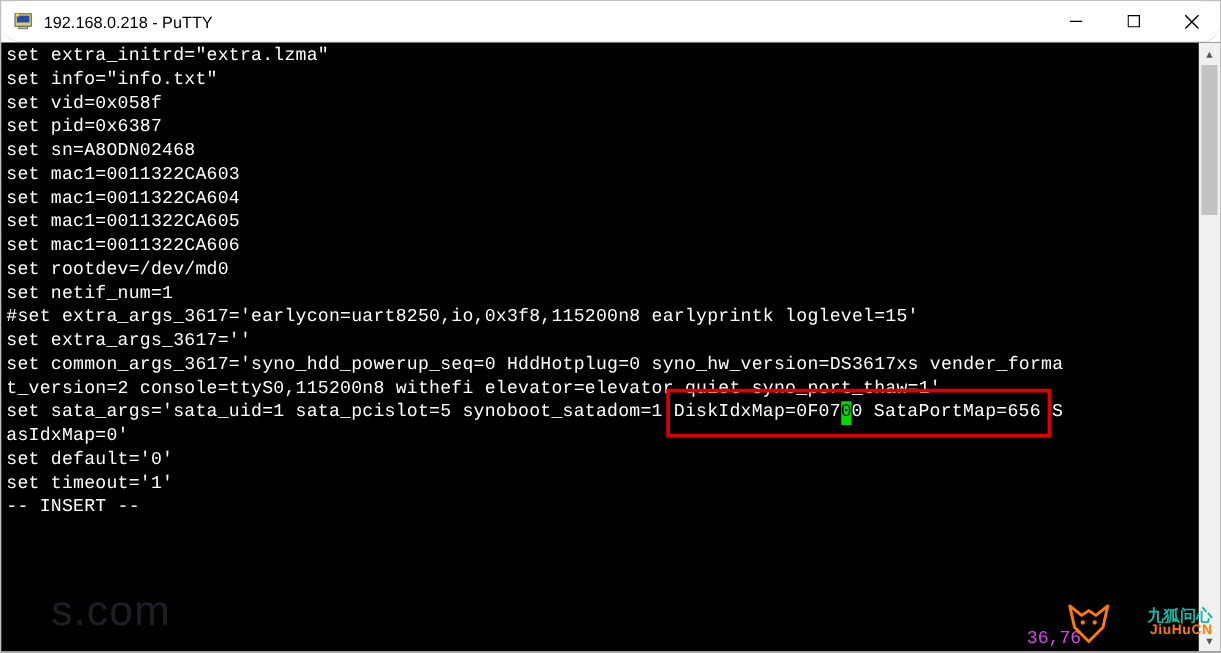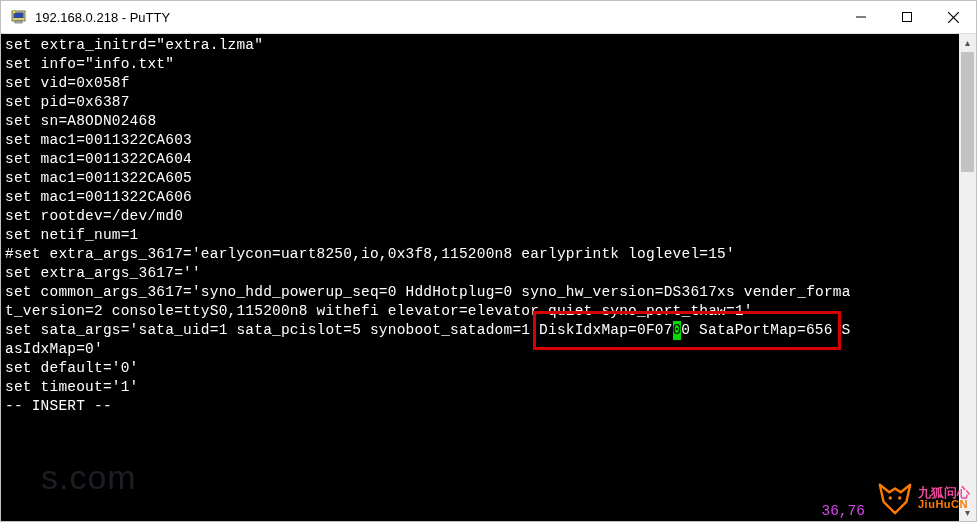--- a/index.html
+++ b/index.html
@@ -20,20 +20,21 @@
     flex-direction: column;
     background: #fff;
   }
   .titlebar {
     height: 32px;
     display: flex;
     align-items: center;
     background: #ffffff;
     border-bottom: 1px solid #e0e0e0;
     flex: 0 0 32px;
+    border-radius: 15px;
   }
   .titlebar .icon-slot {
     width: 20px;
     height: 20px;
     margin: 0 6px 0 8px;
     display: flex;
     align-items: center;
     justify-content: center;
   }
   .titlebar .title {
@@ -122,21 +123,21 @@
     right: 24px;
     font-family: "Consolas","Courier New",monospace;
     font-size: 14.5px;
     line-height: 19px;
     color: #d946ef;
     white-space: pre;
   }
   .watermark-left {
     position: absolute;
     left: 40px;
-    bottom: 24px;
+    bottom: 12px;
     font-family: Arial, sans-serif;
     font-size: 34px;
     color: rgba(100,110,130,0.28);
     pointer-events: none;
     letter-spacing: 1px;
     font-weight: 500;
   }
   .watermark-right {
     position: absolute;
     right: 6px;
@@ -144,22 +145,22 @@
     display: flex;
     align-items: center;
     gap: 4px;
     pointer-events: none;
   }
   .watermark-right .txt {
     display:flex; flex-direction:column; line-height:1;
     font-size:13px; font-weight:600;
     font-family: "Microsoft YaHei", sans-serif;
   }
-  .watermark-right .cn { color:#ec4899; }
-  .watermark-right .en { color:#ff7a00; font-size:11px; letter-spacing:0.5px;}
+  .watermark-right .cn { color:#14b8a6;margin-left:24px; }
+  .watermark-right .en { color:#ff7a00; font-size:11px; letter-spacing:0.5px;text-align:right;}
 </style>
 </head>
 <body>
 
 <div class="window">
 
   <div class="titlebar">
     <div class="icon-slot">
       <svg width="16" height="16" viewBox="0 0 16 16">
         <rect x="1" y="2" width="13" height="10" fill="#d8d070" stroke="#555" stroke-width="0.8"></rect>

